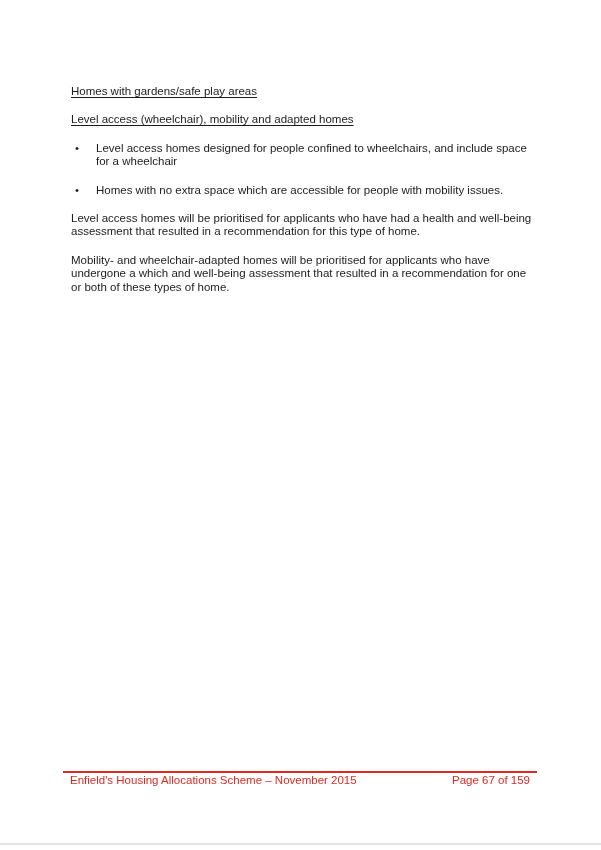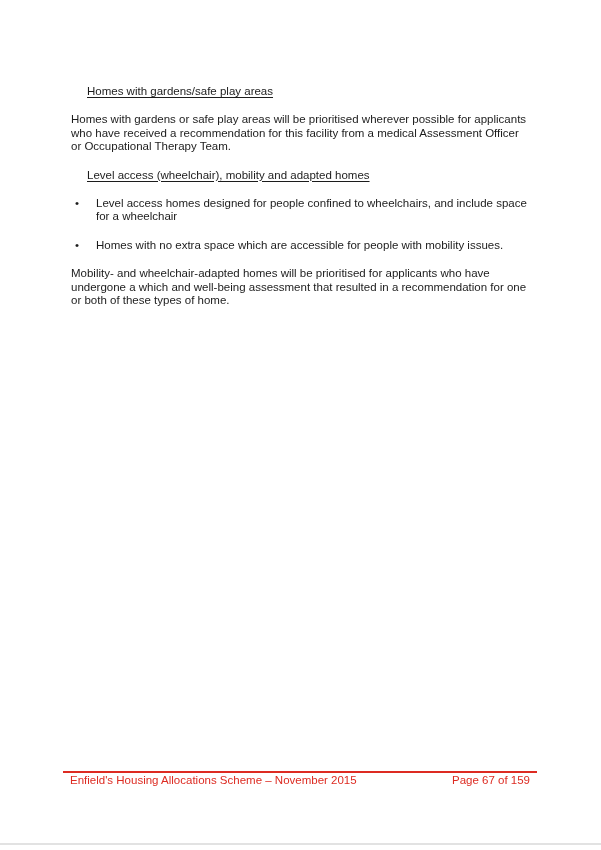--- a/index.html
+++ b/index.html
@@ -22,21 +22,21 @@
     top: 85px;
     width: 461px;
     font-size: 11.5px;
     line-height: 13.4px;
   }
   .heading {
     font-size: 11.5px;
     font-weight: normal;
     text-decoration: underline;
     text-underline-offset: 2px;
-    margin: 0 0 15px 16px;
+    margin: 0 0 15px 0;
   }
   .para {
     margin: 0 0 15px 0;
   }
   .bullet-item {
     position: relative;
     padding-left: 25px;
     margin: 0 0 15px 0;
   }
   .bullet-marker {
@@ -71,37 +71,37 @@
 </style>
 </head>
 <body>
 
 <div class="page">
 
   <div class="content">
 
     <h3 class="heading">Homes with gardens/safe play areas</h3>
 
-    <p class="para">Homes with gardens or safe play areas will be prioritised wherever possible for applicants who have received a recommendation for this facility from a medical Assessment Officer or Occupational Therapy Team.</p>
 
 
 
     <h3 class="heading">Level access (wheelchair), mobility and adapted homes</h3>
 
 
     <div class="bullet-item">
       <span class="bullet-marker">•</span>
       <span class="bullet-text">Level access homes designed for people confined to wheelchairs, and include space for a wheelchair</span>
     </div>
 
     <div class="bullet-item">
       <span class="bullet-marker">•</span>
       <span class="bullet-text">Homes with no extra space which are accessible for people with mobility issues.</span>
     </div>
 
+    <p class="para">Level access homes will be prioritised for applicants who have had a health and well-being assessment that resulted in a recommendation for this type of home.</p>
 
     <p class="para">Mobility- and wheelchair-adapted homes will be prioritised for applicants who have undergone a which and well-being assessment that resulted in a recommendation for one or both of these types of home.</p>
 
   </div>
 
   <div class="footer">
     <div class="footer-row">
       <span>Enfield's Housing Allocations Scheme – November 2015</span>
       <span>Page 67 of 159</span>
     </div>

